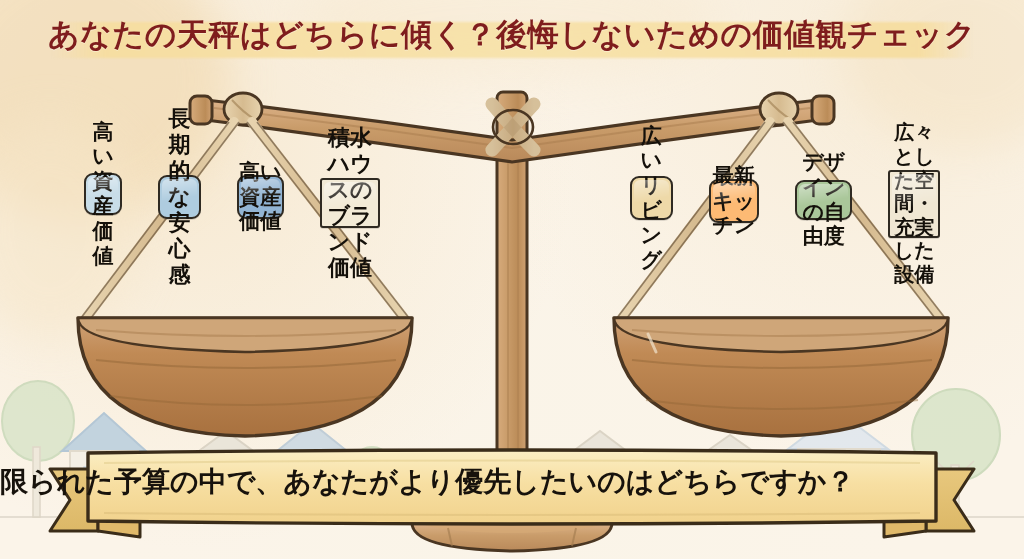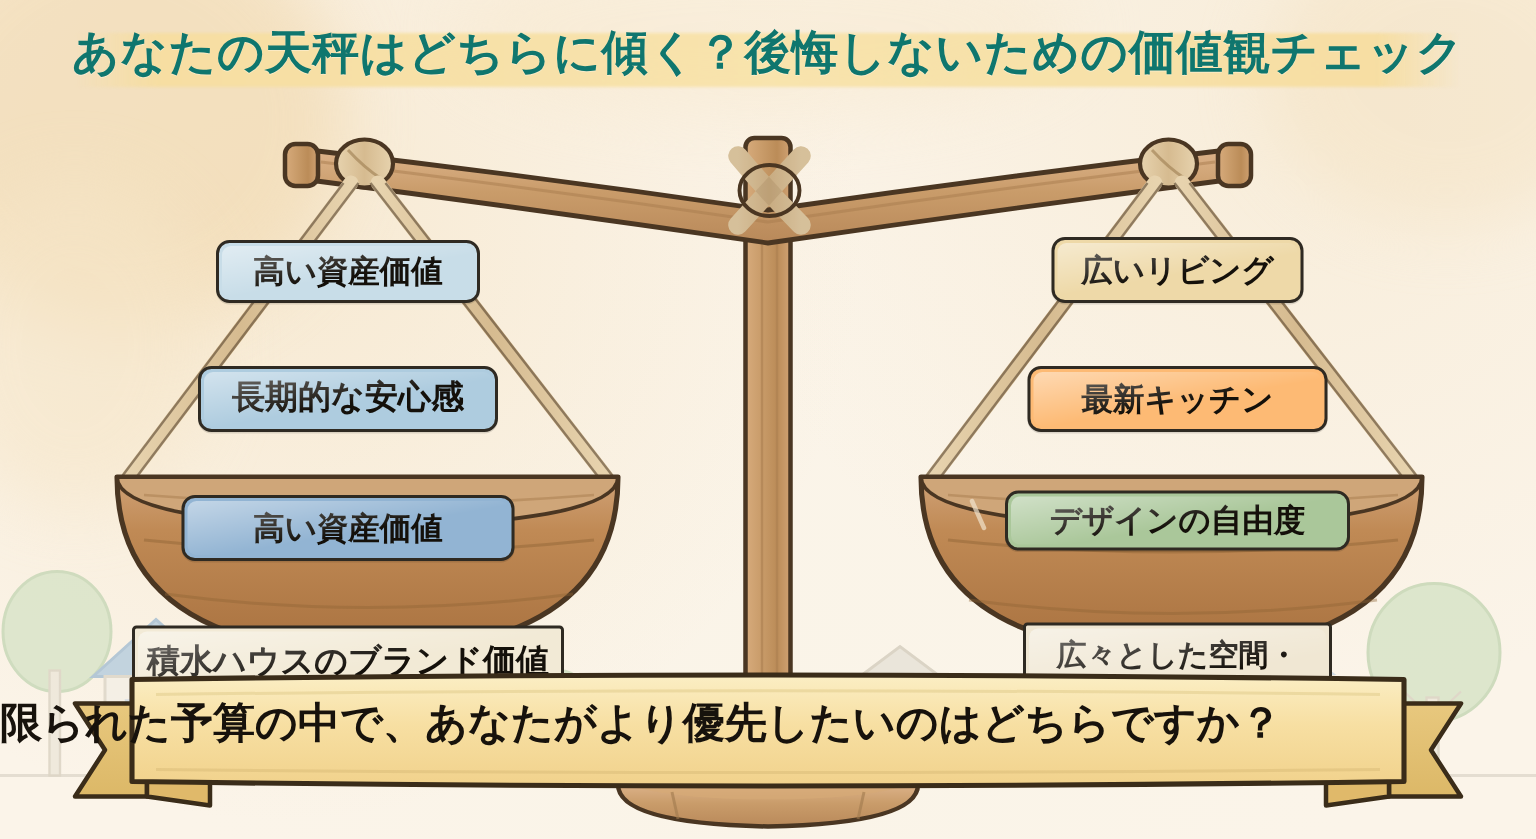--- a/index.html
+++ b/index.html
@@ -26,29 +26,29 @@
   .skyline{position:absolute;left:0;bottom:0;width:1024px;height:220px;opacity:.85;}
 
   
   .title-band{
     position:absolute;left:50px;top:22px;width:924px;height:36px;
     background:linear-gradient(90deg,rgba(247,226,172,0) 0%,rgba(246,221,160,.95) 6%,rgba(247,226,170,.95) 50%,rgba(246,221,160,.95) 94%,rgba(247,226,172,0) 100%);
     border-radius:4px;filter:blur(1px);
   }
   .title{
     position:absolute;left:0;top:14px;width:1024px;text-align:center;
-    font-size:31px;font-weight:700;color:#0f766e;letter-spacing:.5px;
+    font-size:31px;font-weight:700;color:#7f1d1d;letter-spacing:.5px;
     text-shadow:0 1px 0 rgba(255,255,255,.35);
   }
 
   
   .scale-svg{position:absolute;left:0;top:0;width:1024px;height:559px;}
 
   
-  .pan-stack{position:absolute;display:flex;flex-direction:column;align-items:center;gap:36px;}
+  .pan-stack{position:absolute;display:flex;flex-direction:row;align-items:center;gap:36px;}
   .card{
     box-sizing:border-box;
     border:2.5px solid #2f2a22;
     border-radius:9px;
     color:#14100a;
     font-weight:700;
     display:flex;align-items:center;justify-content:center;
     text-align:center;
     line-height:1.18;
     box-shadow:0 1px 0 rgba(0,0,0,.12);
@@ -255,21 +255,21 @@
       <path d="M646,400 Q781,418 918,400" fill="none" stroke="#8f6435" stroke-width="2" opacity=".4"></path>
       <path d="M632,330 Q781,342 932,330" fill="none" stroke="#a87c4e" stroke-width="1.8" opacity=".5"></path>
       <path d="M648,334 L656,352" stroke="#f2e4cd" stroke-width="3" opacity=".7" stroke-linecap="round"></path>
     </g>
   </svg>
 
   <div class="pan-stack left-stack">
     <div class="card" style="width:176px;height:42px;font-size:21px;background:#c8dde8;">高い資産価値</div>
     <div class="card" style="width:200px;height:44px;font-size:22px;background:#aeccdf;margin-top:6px;">長期的な安心感</div>
     <div class="card" style="width:222px;height:44px;font-size:21px;background:#92b4d3;margin-top:6px;">高い資産価値</div>
-    <div class="card card-base" style="width:288px;height:50px;font-size:22px;background:#f2ead6;margin-top:7px;">積水ハウスのブランド価値</div>
+    <div class="card card-base" style="width:288px;height:50px;font-size:22px;background:#f2ead6;margin-top:18px;">積水ハウスのブランド価値</div>
   </div>
 
   <div class="pan-stack right-stack">
     <div class="card" style="width:168px;height:44px;font-size:21px;background:#eed9a8;">広いリビング</div>
     <div class="card" style="width:200px;height:44px;font-size:21px;background:#fdba74;margin-top:6px;">最新キッチン</div>
     <div class="card" style="width:230px;height:40px;font-size:21px;background:#aac79a;margin-top:3px;">デザインの自由度</div>
     <div class="card card-base" style="width:206px;height:68px;font-size:20px;background:#f0e7d3;margin-top:12px;flex-direction:column;">
       <span>広々とした空間・</span>
       <span>充実した設備</span>
     </div>

